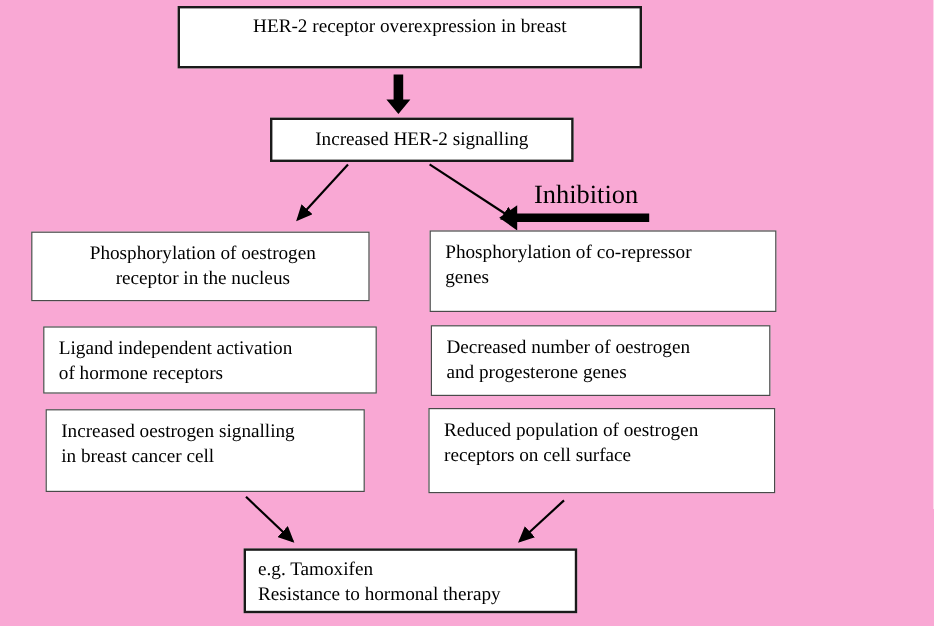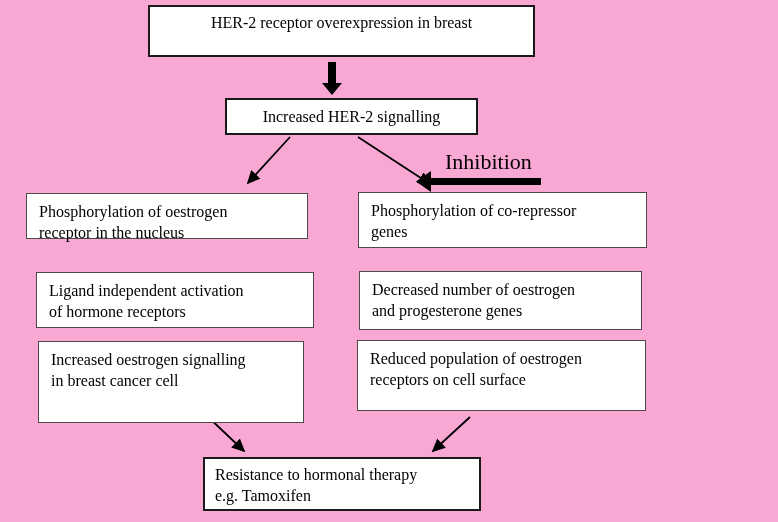--- a/index.html
+++ b/index.html
@@ -22,25 +22,25 @@
   }
   .node.thin{border:1.5px solid #4a4a4a;}
   .node .ln{white-space:nowrap;}
   .center{text-align:center;}
   .leftpad{padding:7px 8px 0 12px;}
   .vcenter{display:flex;align-items:center;justify-content:center;font-family:Liberation Serif, serif;}
   
   #n-top       {left:148px;top:5px;  width:387px;height:52px;padding-top:5px;}
   #n-increased {left:225px;top:98px; width:253px;height:37px;}
   #n-trastu    {left:542px;top:137px;width:226px;height:53px;padding-top:5px;}
-  #n-left1     {left:26px; top:193px;width:282px;height:46px;}
-  #n-right1    {left:358px;top:192px;width:289px;height:56px;}
+  #n-left1     {left:26px; top:193px;width:282px;height:58px;text-align:center;}
+  #n-right1    {left:358px;top:192px;width:289px;height:68px;}
   #n-left2     {left:36px; top:272px;width:278px;height:56px;}
   #n-right2    {left:359px;top:271px;width:283px;height:59px;}
-  #n-left3     {left:38px; top:341px;width:266px;height:82px;}
+  #n-left3     {left:38px; top:341px;width:266px;height:69px;}
   #n-right3    {left:357px;top:340px;width:289px;height:71px;}
   #n-bottom    {left:203px;top:457px;width:278px;height:54px;padding-top:5px;padding-left:10px;}
   #lbl-inhibition{
     position:absolute;left:445px;top:152px;
     font-size:22px;line-height:20px;
   }
 </style>
 </head>
 <body>
 
@@ -99,17 +99,17 @@
     <div class="ln">Increased oestrogen signalling</div>
     <div class="ln">in breast cancer cell</div>
   </div>
 
   <div class="node thin leftpad" id="n-right3">
     <div class="ln">Reduced population of oestrogen</div>
     <div class="ln">receptors on cell surface</div>
   </div>
 
   <div class="node" id="n-bottom">
+    <div class="ln">e.g. Tamoxifen</div>
     <div class="ln">Resistance to hormonal therapy</div>
-    <div class="ln">e.g. Tamoxifen</div>
   </div>
 
 </div>
 
 </body></html>

